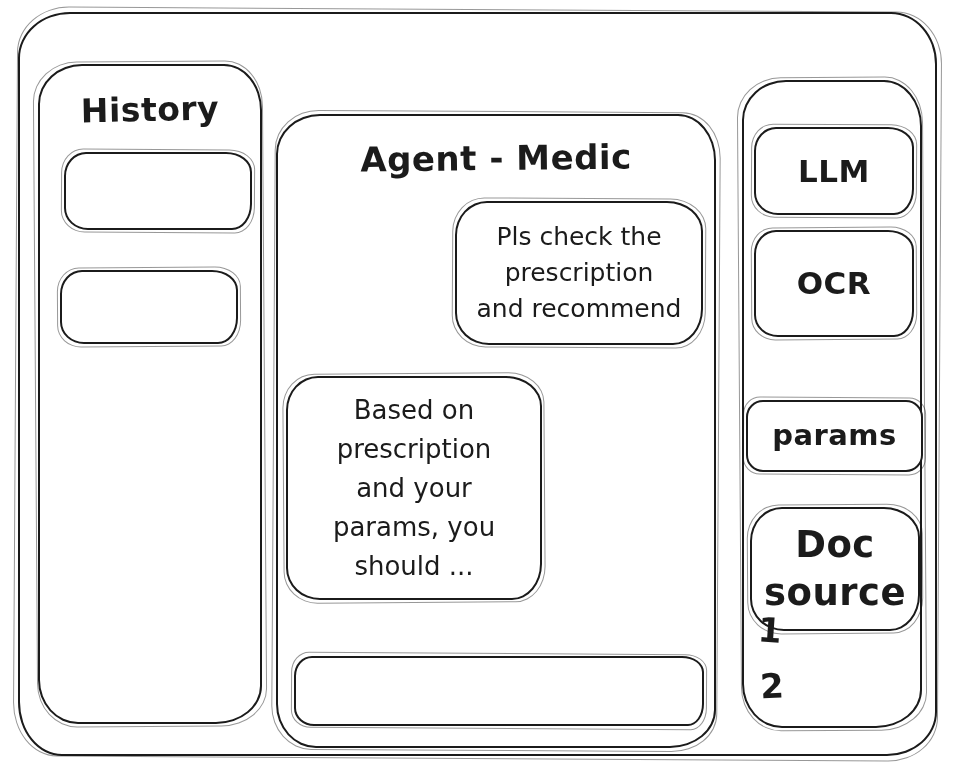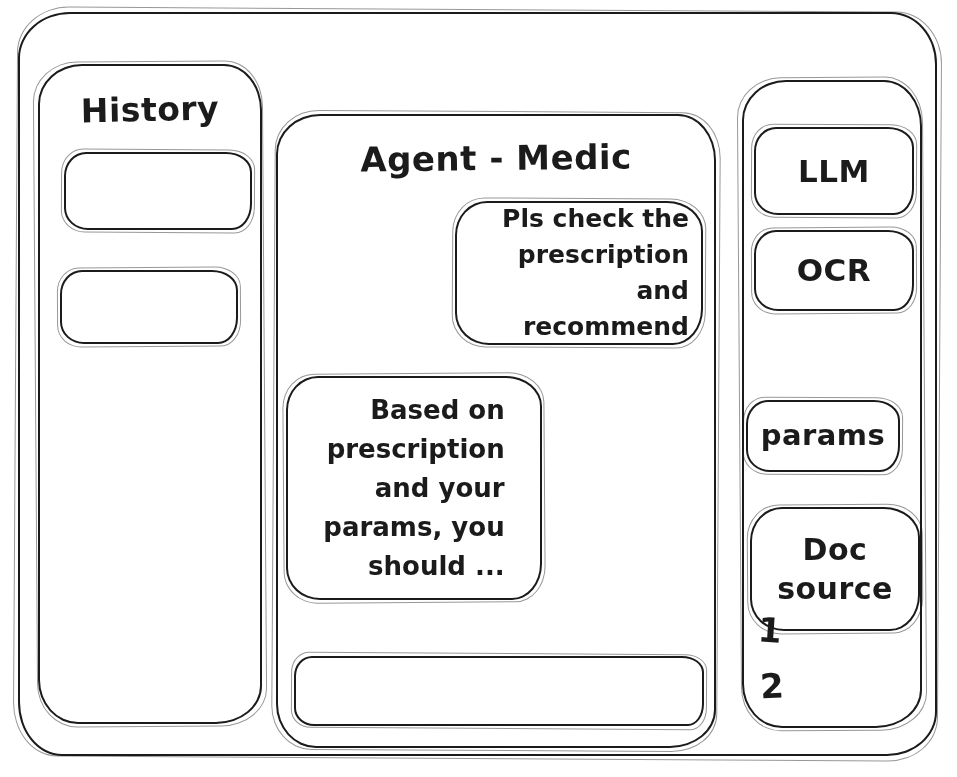--- a/index.html
+++ b/index.html
@@ -55,39 +55,39 @@
   .hist-item-2{ left:20px;  top:204px; width:178px; height:74px; }
 
   
   .chat-title{
     position:absolute; top:22px; left:0; width:100%;
     text-align:center; font-size:34px;
     transform:rotate(-.6deg);
   }
   .bubble{
     display:flex; align-items:center; justify-content:center;
-    text-align:right;
+    text-align:center;
     white-space:pre-line;
-    font-size:25px; line-height:1.45; font-weight:700;
+    font-size:25px; line-height:1.45; font-weight:400;
     padding:10px 12px;
   }
   .bubble-user { left:177px; top:85px;  width:248px; height:144px; }
   .bubble-agent{ left:8px;   top:260px; width:256px; height:224px; font-size:26px; line-height:1.5; }
   .chat-input  { left:16px;  top:540px; width:410px; height:70px; }
 
   
   .tool{
     display:flex; align-items:center; justify-content:center;
     text-align:center; font-size:31px; font-weight:600;
     letter-spacing:1px; line-height:1.3;
   }
   .tool-llm   { left:10px; top:38px;  width:160px; height:88px;margin-top:7px; }
-  .tool-ocr   { left:10px; top:148px; width:160px; height:81px; }
-  .tool-params{ left:2px;  top:318px; width:154px; height:72px; font-size:29px; }
-  .tool-doc   { left:6px;  top:425px; width:170px; height:124px; font-size:30px; padding:0 14px; }
+  .tool-ocr   { left:10px; top:148px; width:160px; height:107px; }
+  .tool-params{ left:2px;  top:318px; width:177px; height:72px; font-size:29px;border-radius:17px; }
+  .tool-doc   { left:6px;  top:425px; width:170px; height:124px; font-size:37px; padding:0 14px; }
 
   .doc-num{
     position:absolute; font-size:34px; font-weight:600;
   }
   .doc-num-1{ left:14px; top:528px; transform:rotate(4deg); }
   .doc-num-2{ left:16px; top:584px; transform:rotate(-3deg); }
 </style>
 </head>
 <body>
 

